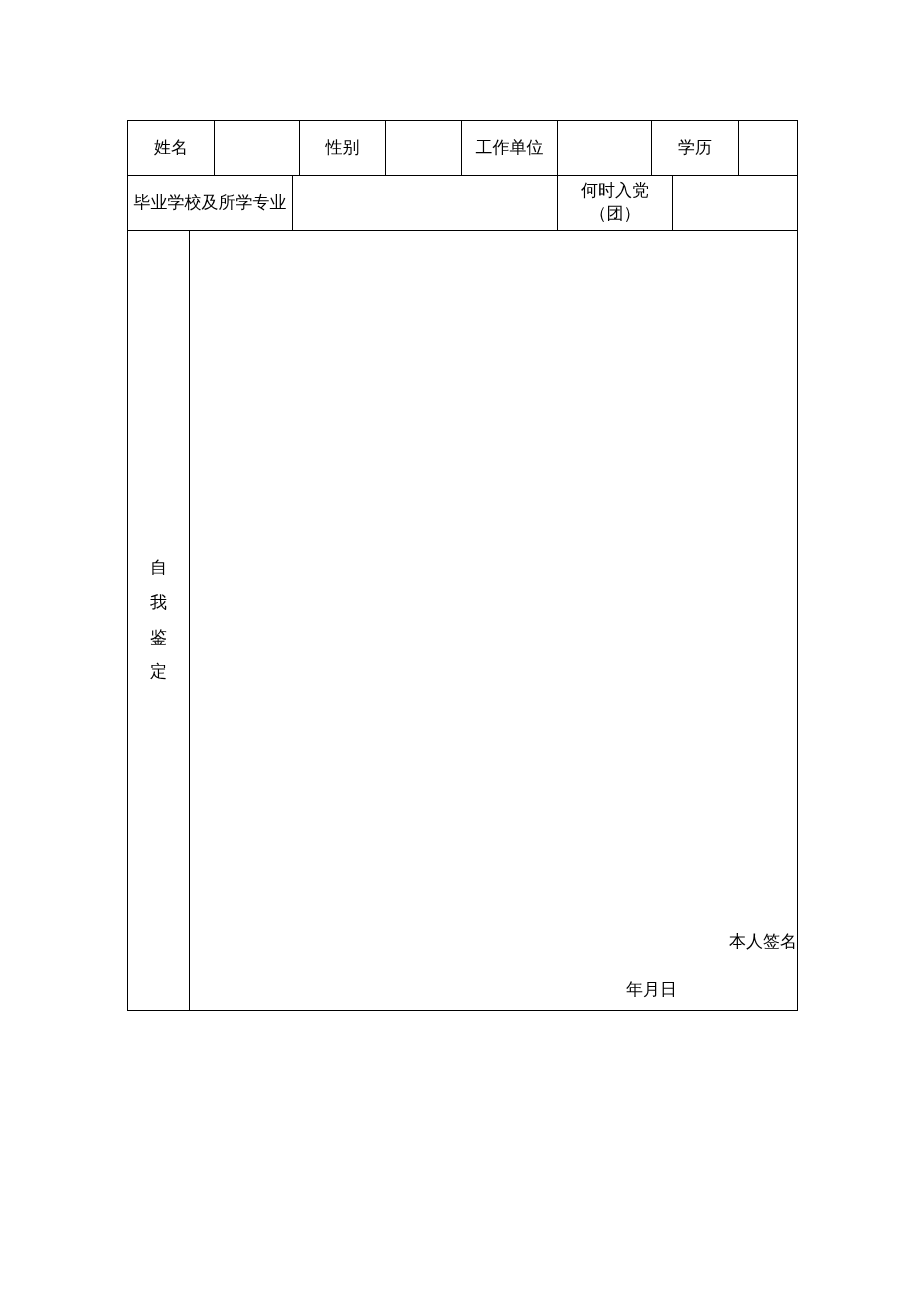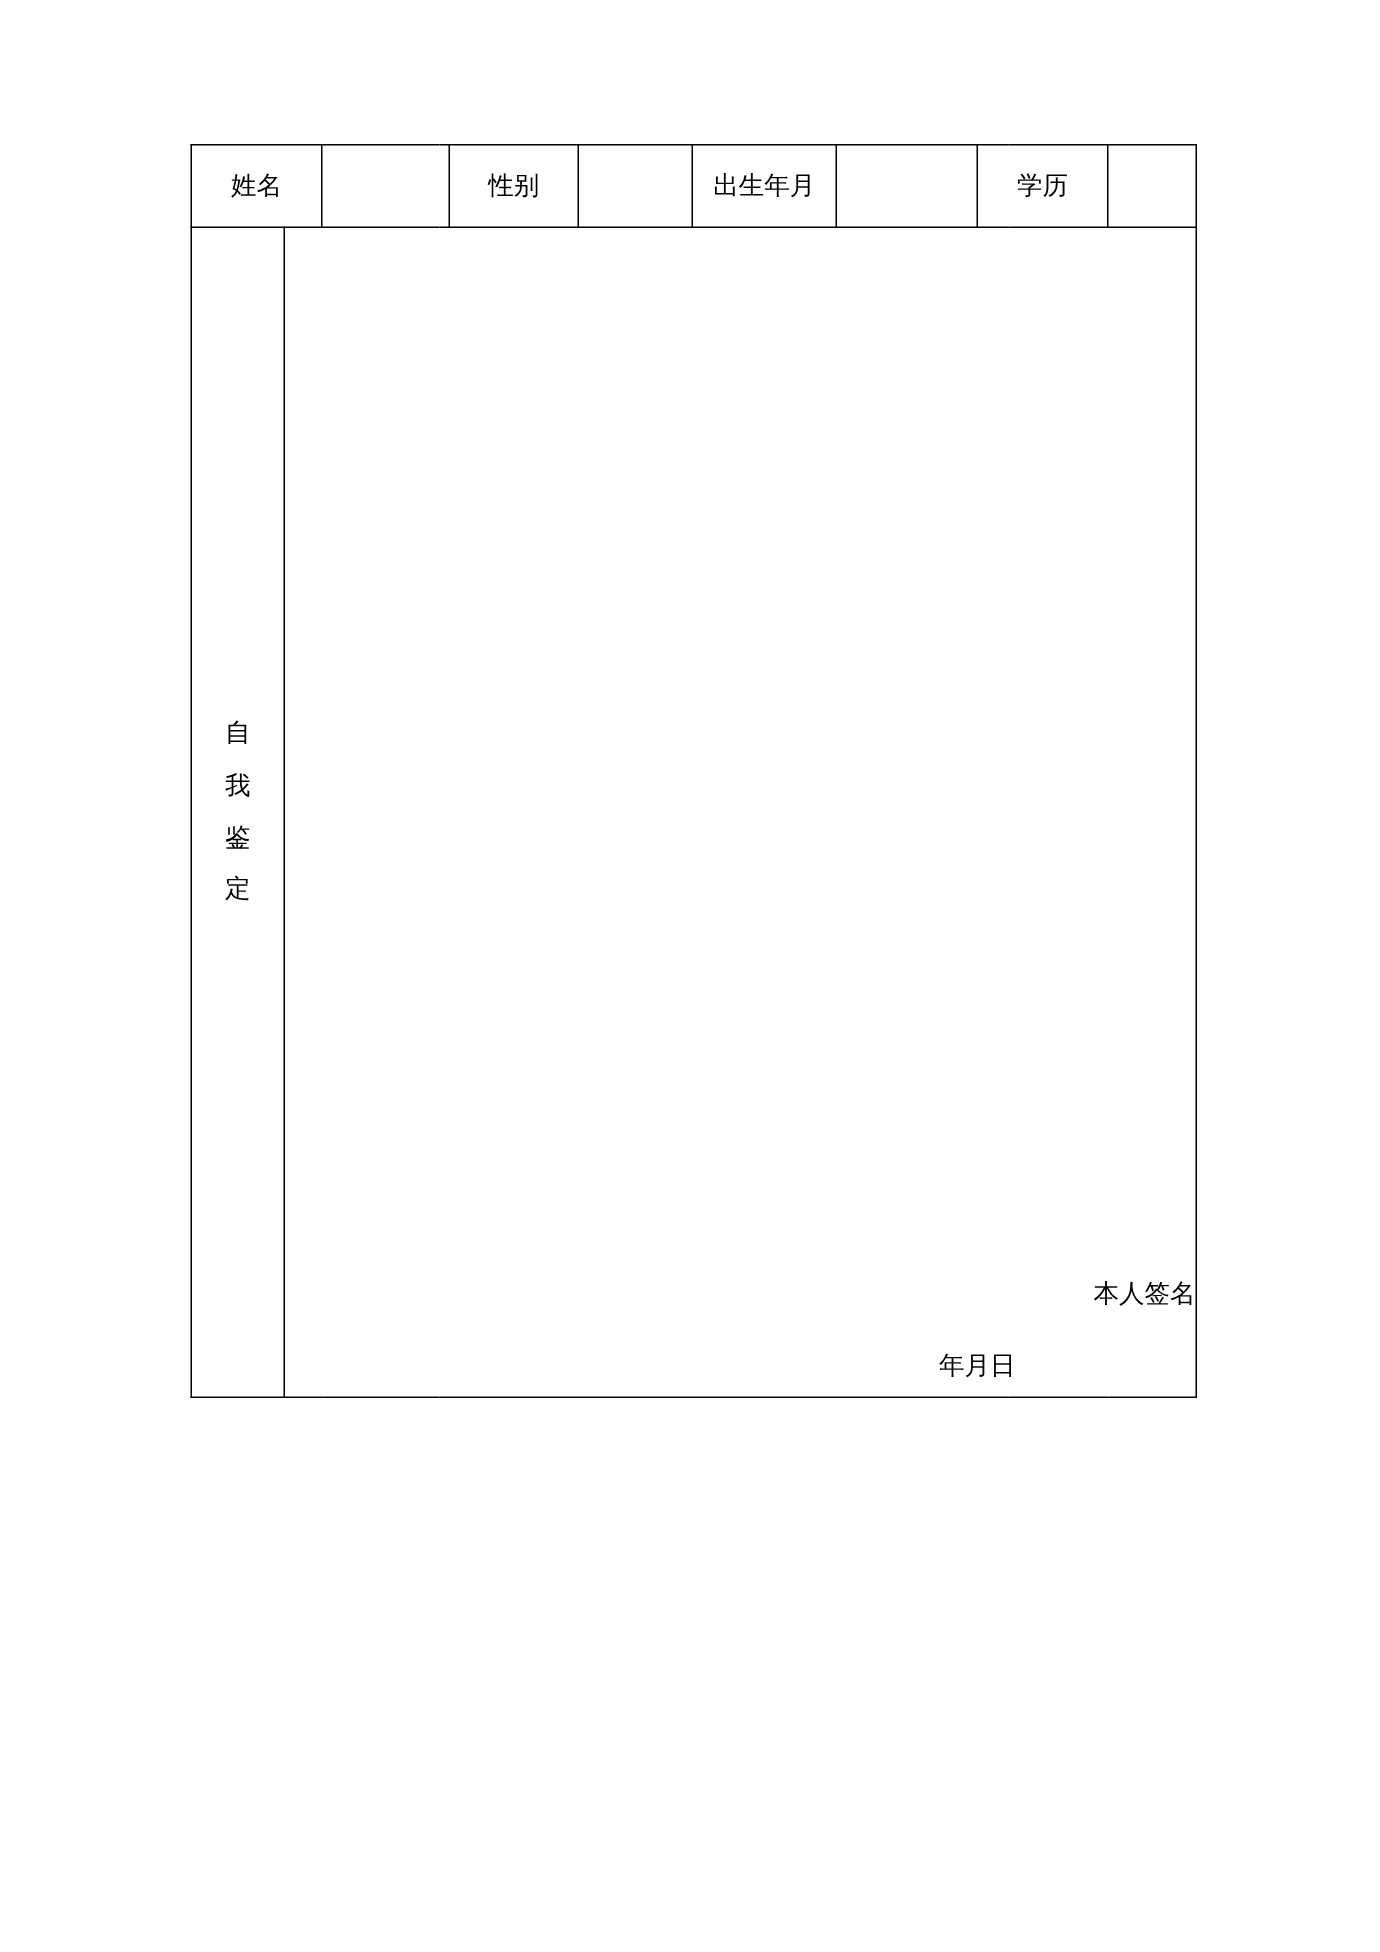--- a/index.html
+++ b/index.html
@@ -8,21 +8,21 @@
     background: #ffffff;
     font-family: "SimSun", "宋体", serif;
     font-size: 17px;
     color: #000000;
   }
   .page {
     width: 852px;
     height: 1301px;
     position: relative;
     box-sizing: border-box;
-    padding-top: 96px;
+    padding-top: 120px;
     padding-left: 127px;
   }
   table.form {
     border-collapse: collapse;
     width: 670px;
     table-layout: fixed;
   }
   table.form td {
     border: 1px solid #000000;
     text-align: center;
@@ -76,27 +76,33 @@
     <col style="width:66px">
     <col style="width:59px">
   </colgroup>
 
   <tbody>
         <tr style="height:55px">
     <td colspan="2">姓名</td>
     <td colspan="2"></td>
     <td>性别</td>
     <td></td>
-    <td>出生年月</td>
+    <td>工作单位</td>
     <td colspan="2"></td>
     <td colspan="2">学历</td>
     <td></td>
   </tr>
 
 
+  <tr style="height:55px">
+    <td colspan="3">毕业学校及所学专业</td>
+    <td colspan="4"></td>
+    <td colspan="3">何时入党（团）</td>
+    <td colspan="2"></td>
+  </tr>
 
 
 
   <tr>
     <td class="vertical-label">
       <span>自</span>
       <span>我</span>
       <span>鉴</span>
       <span>定</span>
     </td>

